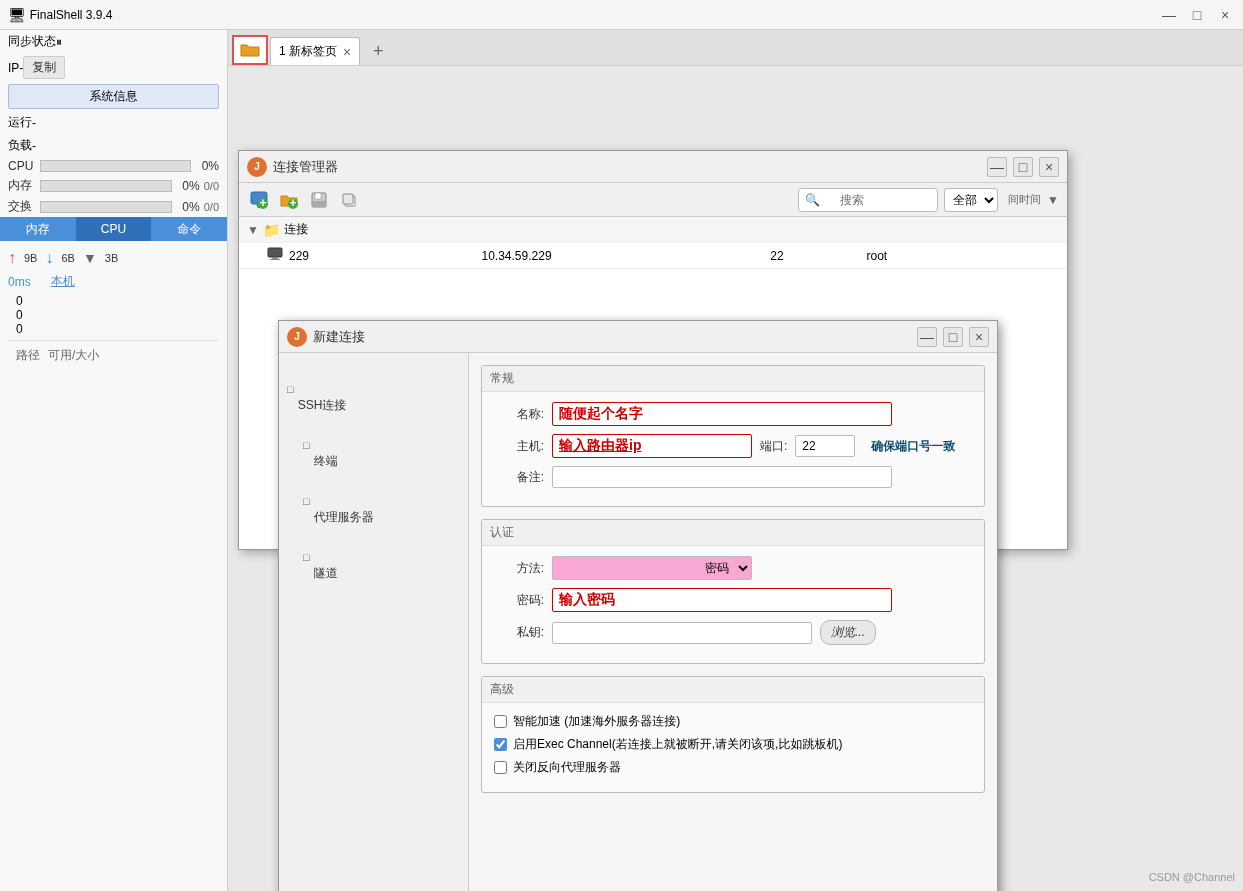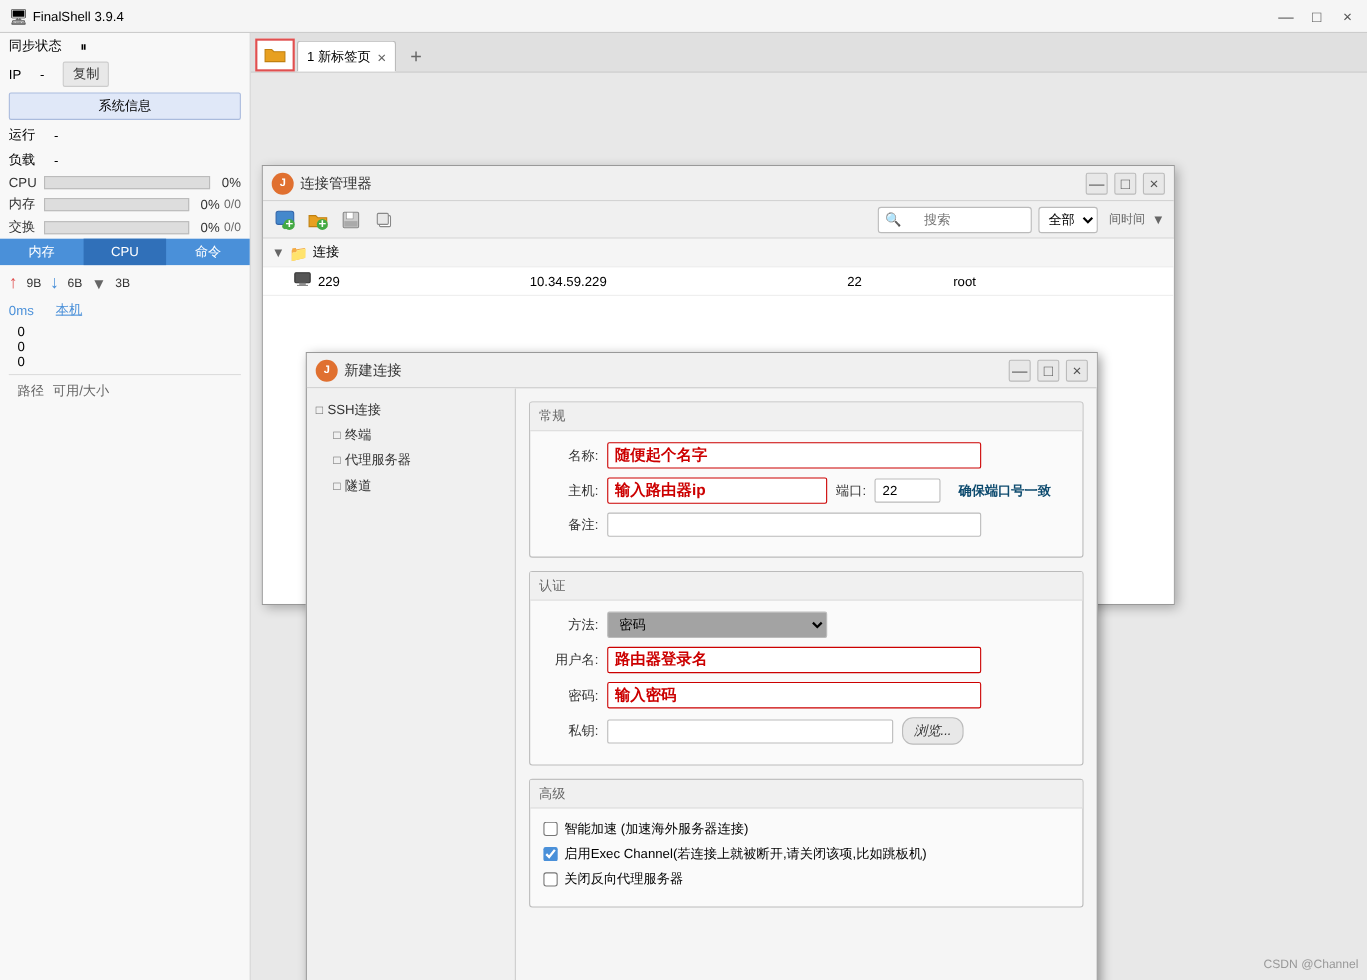--- a/index.html
+++ b/index.html
@@ -22,21 +22,21 @@
     .left-sidebar {
       position: absolute;
       left: 0; top: 30px;
       width: 228px;
       height: calc(891px - 30px);
       background: #f8f8f8;
       border-right: 1px solid #d0d0d0;
       display: flex;
       flex-direction: column;
     }
-    .sidebar-row { padding: 3px 8px; display: flex; align-items: center; gap: 17px; }
+    .sidebar-row { padding: 3px 8px; display: flex; align-items: center; gap: 0; }
     .sidebar-btn {
       background: #e8e8e8;
       border: 1px solid #ccc;
       border-radius: 2px;
       padding: 2px 8px;
       cursor: pointer;
       color: #333;
       text-align: center;
     }
     .sys-info-btn {
@@ -249,21 +249,21 @@
       overflow: auto;
     }
     .tree-node {
       padding: 3px 8px;
       display: flex;
       align-items: center;
       cursor: pointer;
       color: #333;
     }
     .tree-toggle { margin-right: 4px; color: #666; font-size: 11px; }
-    .tree-label { font-size: 12px; }
+    .tree-label { font-size: 12px; margin-top: 33px; }
     .new-conn-content {
       flex: 1;
       padding: 12px;
       overflow: auto;
     }
     .section-box {
       border: 1px solid #bbb;
       border-radius: 3px;
       margin-bottom: 12px;
       background: #fafafa;
@@ -286,33 +286,34 @@
     .form-input {
       border: 1px solid #bbb;
       border-radius: 2px;
       padding: 3px 6px;
       font-size: 12px;
       background: #fff;
       outline: none;
     }
     .form-input.red-text { color: #cc0000; font-size: 14px; font-weight: bold; border: 1px solid #cc0000; }
     .form-input-wide { width: 340px; }
-    .form-input-medium { width: 200px; }
+    .form-input-medium { width: 200px; text-decoration: underline; }
     .form-input-small { width: 60px; }
     .port-label { color: #333; }
     .port-hint { color: #cc0000; font-size: 12px; font-weight: bold; margin-left: 8px; }
     .form-select {
       border: 1px solid #bbb;
       border-radius: 2px;
       padding: 3px 6px;
       font-size: 12px;
-      background: #a3a3a3;
+      background: #f9a8d4;
       outline: none;
       width: 200px;
       cursor: pointer;
+      text-align: right;
     }
     .browse-btn {
       background: #e8e8e8;
       border: 1px solid #bbb;
       border-radius: 10px;
       padding: 3px 10px;
       cursor: pointer;
       font-size: 12px;
       color: #333;
       font-style: italic;
@@ -585,24 +586,20 @@
         <div class="section-box">
           <div class="section-legend">认证</div>
           <div class="section-content">
             <div class="form-row">
               <span class="form-label">方法:</span>
               <select class="form-select">
                 <option>密码</option>
               </select>
             </div>
             <div class="form-row">
-              <span class="form-label">用户名:</span>
-              <input class="form-input form-input-wide red-text" type="text" value="路由器登录名" style="color: rgb(204, 0, 0);">
-            </div>
-            <div class="form-row">
               <span class="form-label">密码:</span>
               <input class="form-input form-input-wide red-text" type="text" value="输入密码" style="color: rgb(204, 0, 0);">
             </div>
             <div class="form-row">
               <span class="form-label">私钥:</span>
               <input class="form-input" type="text" style="width: 260px;">
               <button class="browse-btn">浏览...</button>
             </div>
           </div>
         </div>

